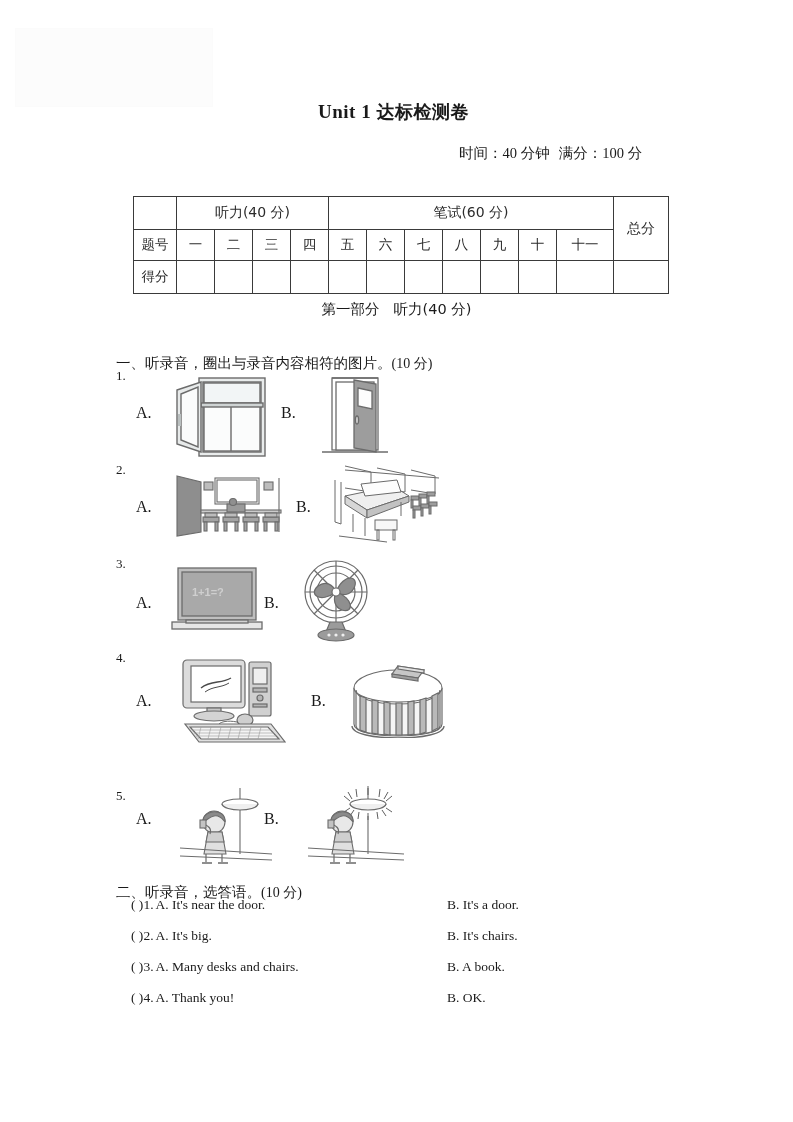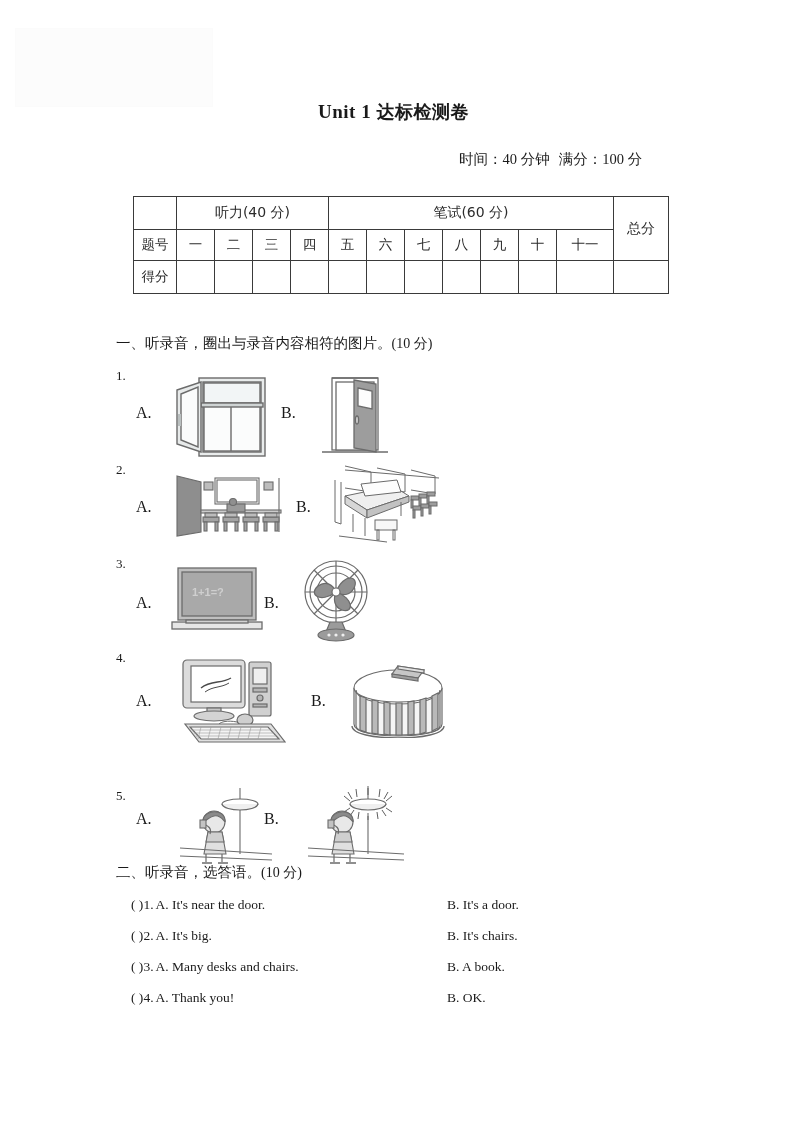--- a/index.html
+++ b/index.html
@@ -24,21 +24,20 @@
   .doc-title{
     position:absolute;left:318px;top:100px;
     font-weight:bold;font-size:19px;letter-spacing:.5px;
     white-space:nowrap;
   }
   .doc-title .cn{font-family:"DejaVu Sans","Liberation Sans",sans-serif;font-size:18px;}
   .meta-line{
     position:absolute;left:459px;top:144px;
     font-size:14.5px;white-space:nowrap;
     font-family:"DejaVu Sans","Liberation Sans",sans-serif;
-    margin-top:6px;
   }
   .meta-line .lat{font-family:"Liberation Serif",serif;}
 
   
   .score-table{
     position:absolute;left:133px;top:196px;
     border-collapse:collapse;
     table-layout:fixed;
   }
   .score-table td{
@@ -63,20 +62,21 @@
     text-align:center;font-size:14.5px;
     font-family:"DejaVu Sans","Liberation Sans",sans-serif;
   }
   .part-heading .sp{display:inline-block;width:14px;}
 
   .section-title{
     position:absolute;left:116px;
     font-size:14.5px;
     font-family:"DejaVu Sans","Liberation Sans",sans-serif;
     white-space:nowrap;
+    margin-top:20px;
   }
   .section-title .lat{font-family:"Liberation Serif",serif;font-size:14px;}
   #sec1-title{top:334px;}
   #sec2-title{top:863px;}
 
   
   .q{position:absolute;left:116px;}
   .qnum{
     position:absolute;left:0;top:0;
     font-size:13px;font-family:"Liberation Serif",serif;
@@ -143,20 +143,23 @@
       <td class="num blank"></td>
       <td class="num blank"></td>
       <td class="num blank"></td>
       <td class="num blank"></td>
       <td class="numwide blank"></td>
       <td class="total blank"></td>
     </tr>
   </tbody>
     </table>
 
+  <div class="part-heading">
+    <span>第一部分</span><span class="sp"></span><span>听力(40 分)</span>
+  </div>
 
   <div class="section-title" id="sec1-title">
     <span>一、听录音，圈出与录音内容相符的图片。</span><span class="lat">(10 分)</span>
   </div>
 
   <div class="q" id="q1" style="top:368px;">
     <div class="qnum">1.</div>
     <div class="opt-label" style="left:20px;top:36px;">A.</div>
     <div class="art" style="left:55px;top:6px;">
       <svg width="98" height="86" viewBox="0 0 98 86">

